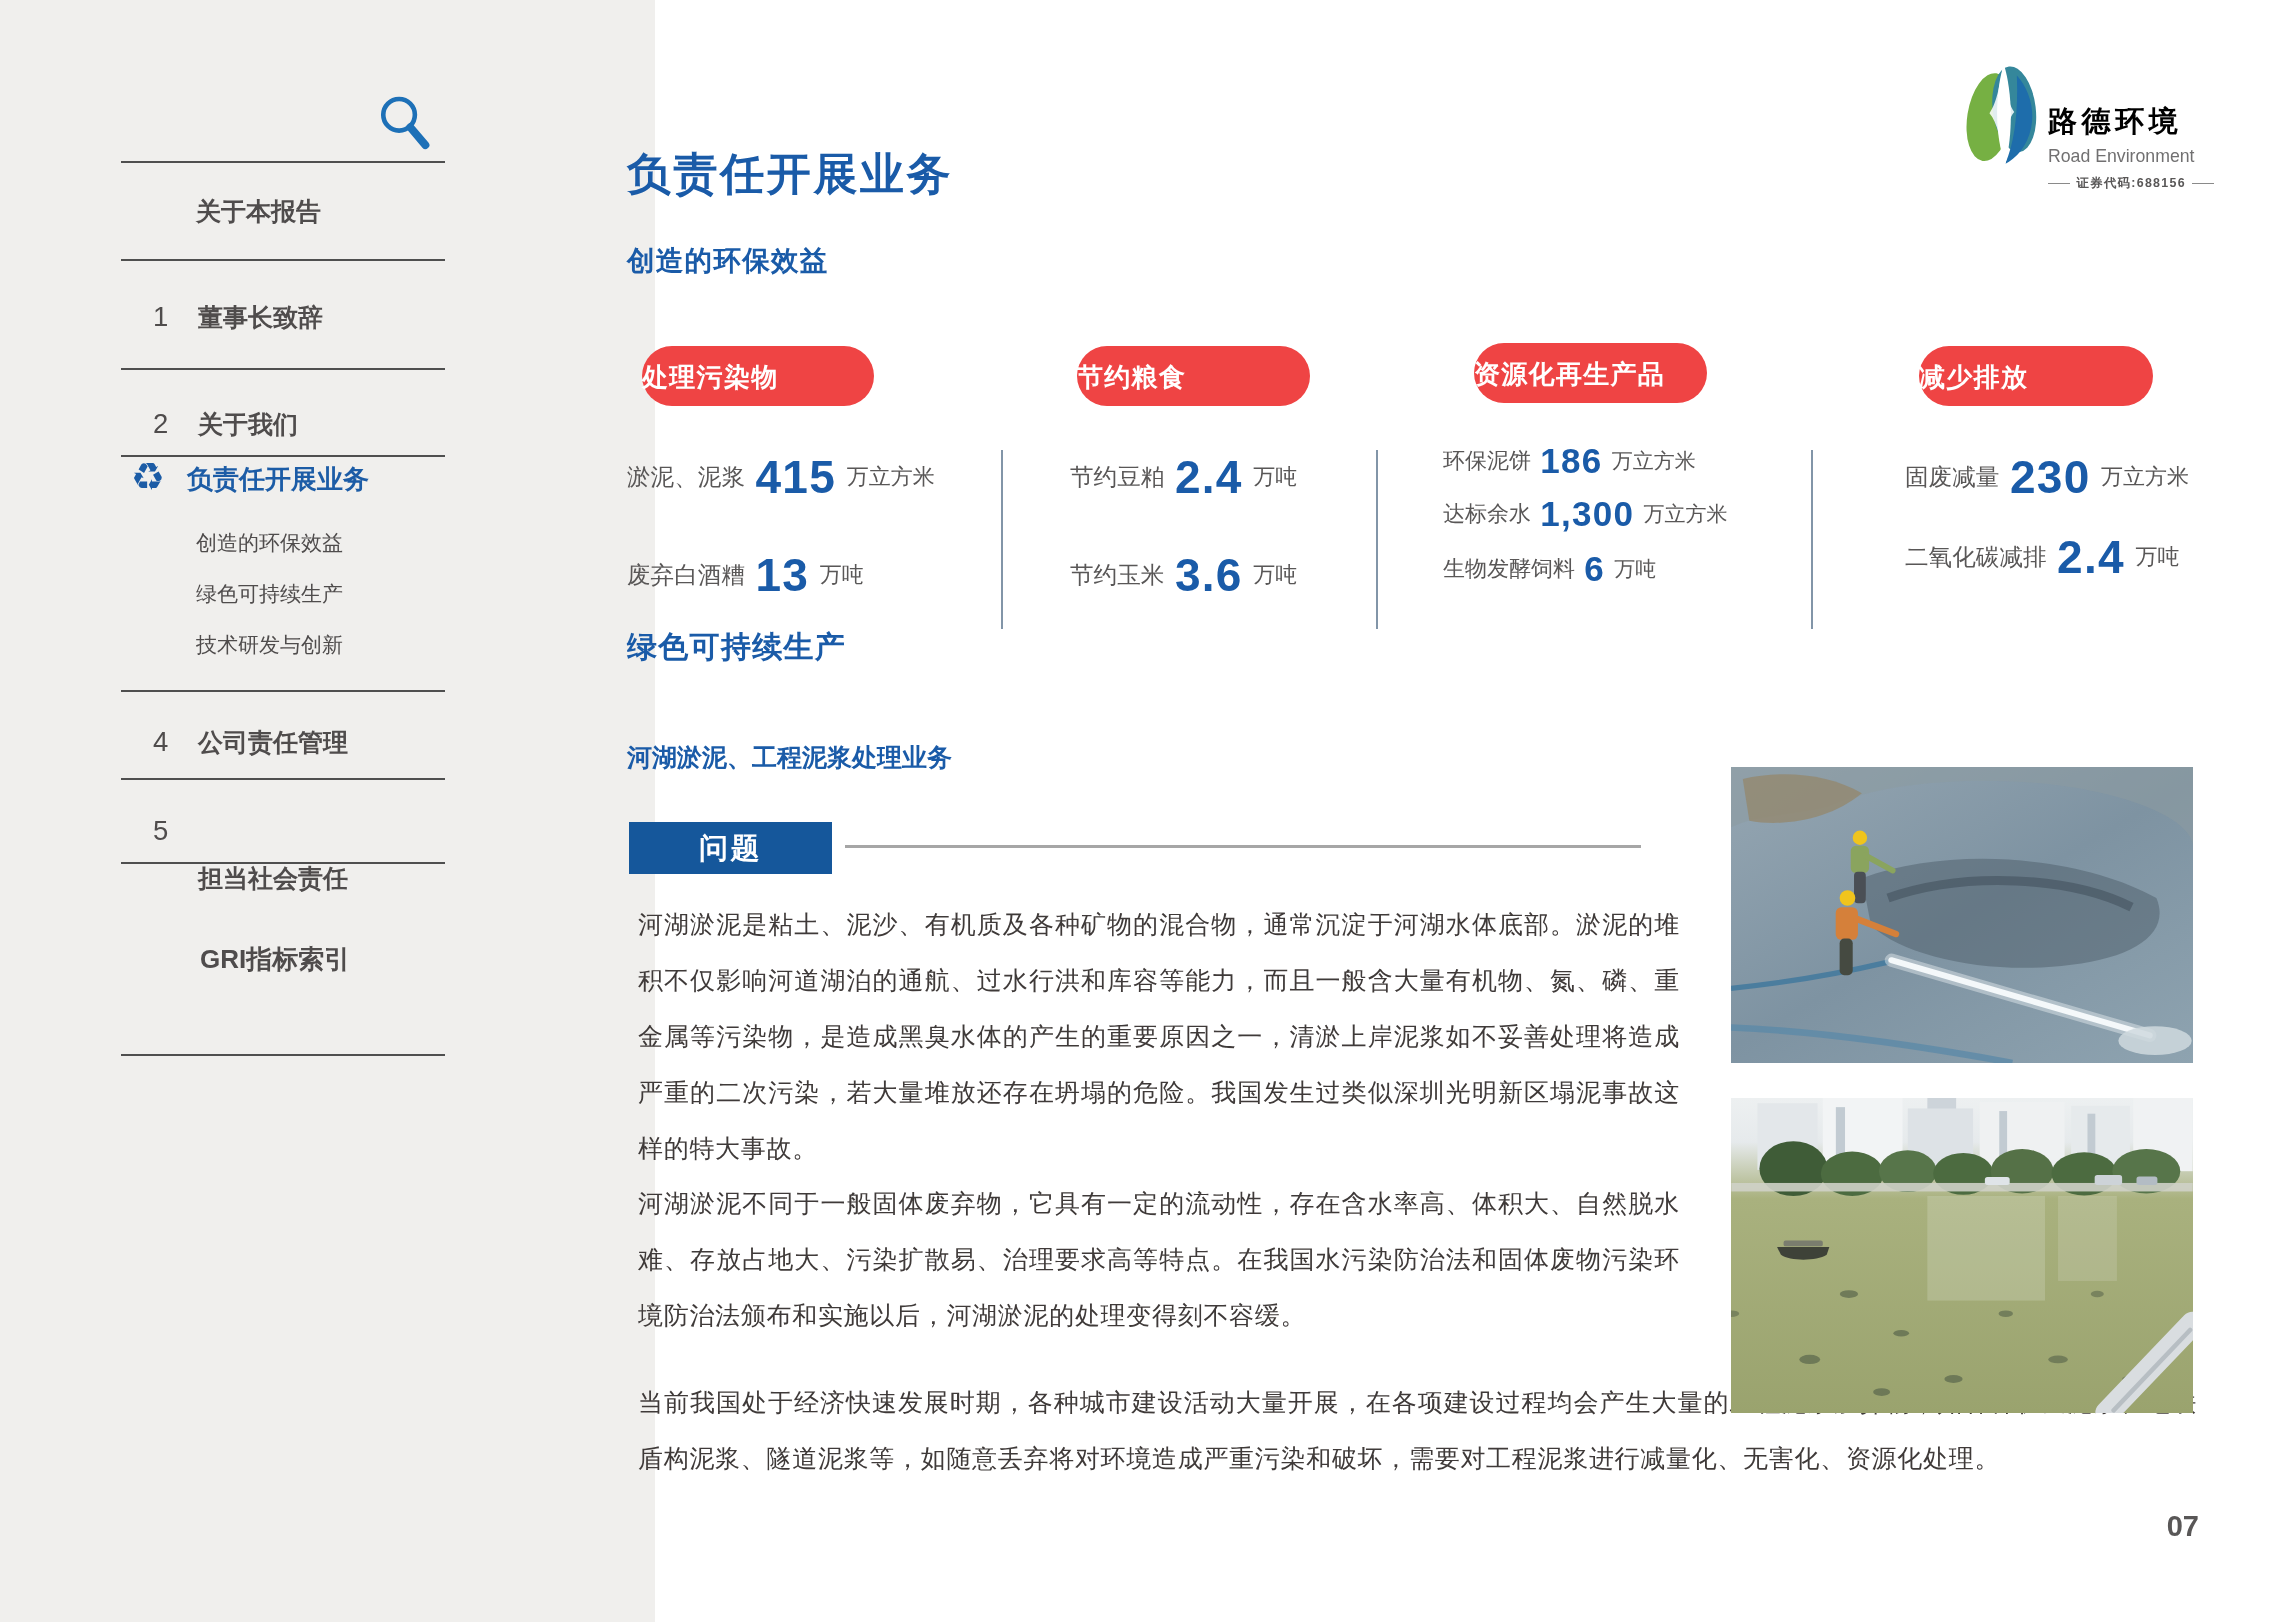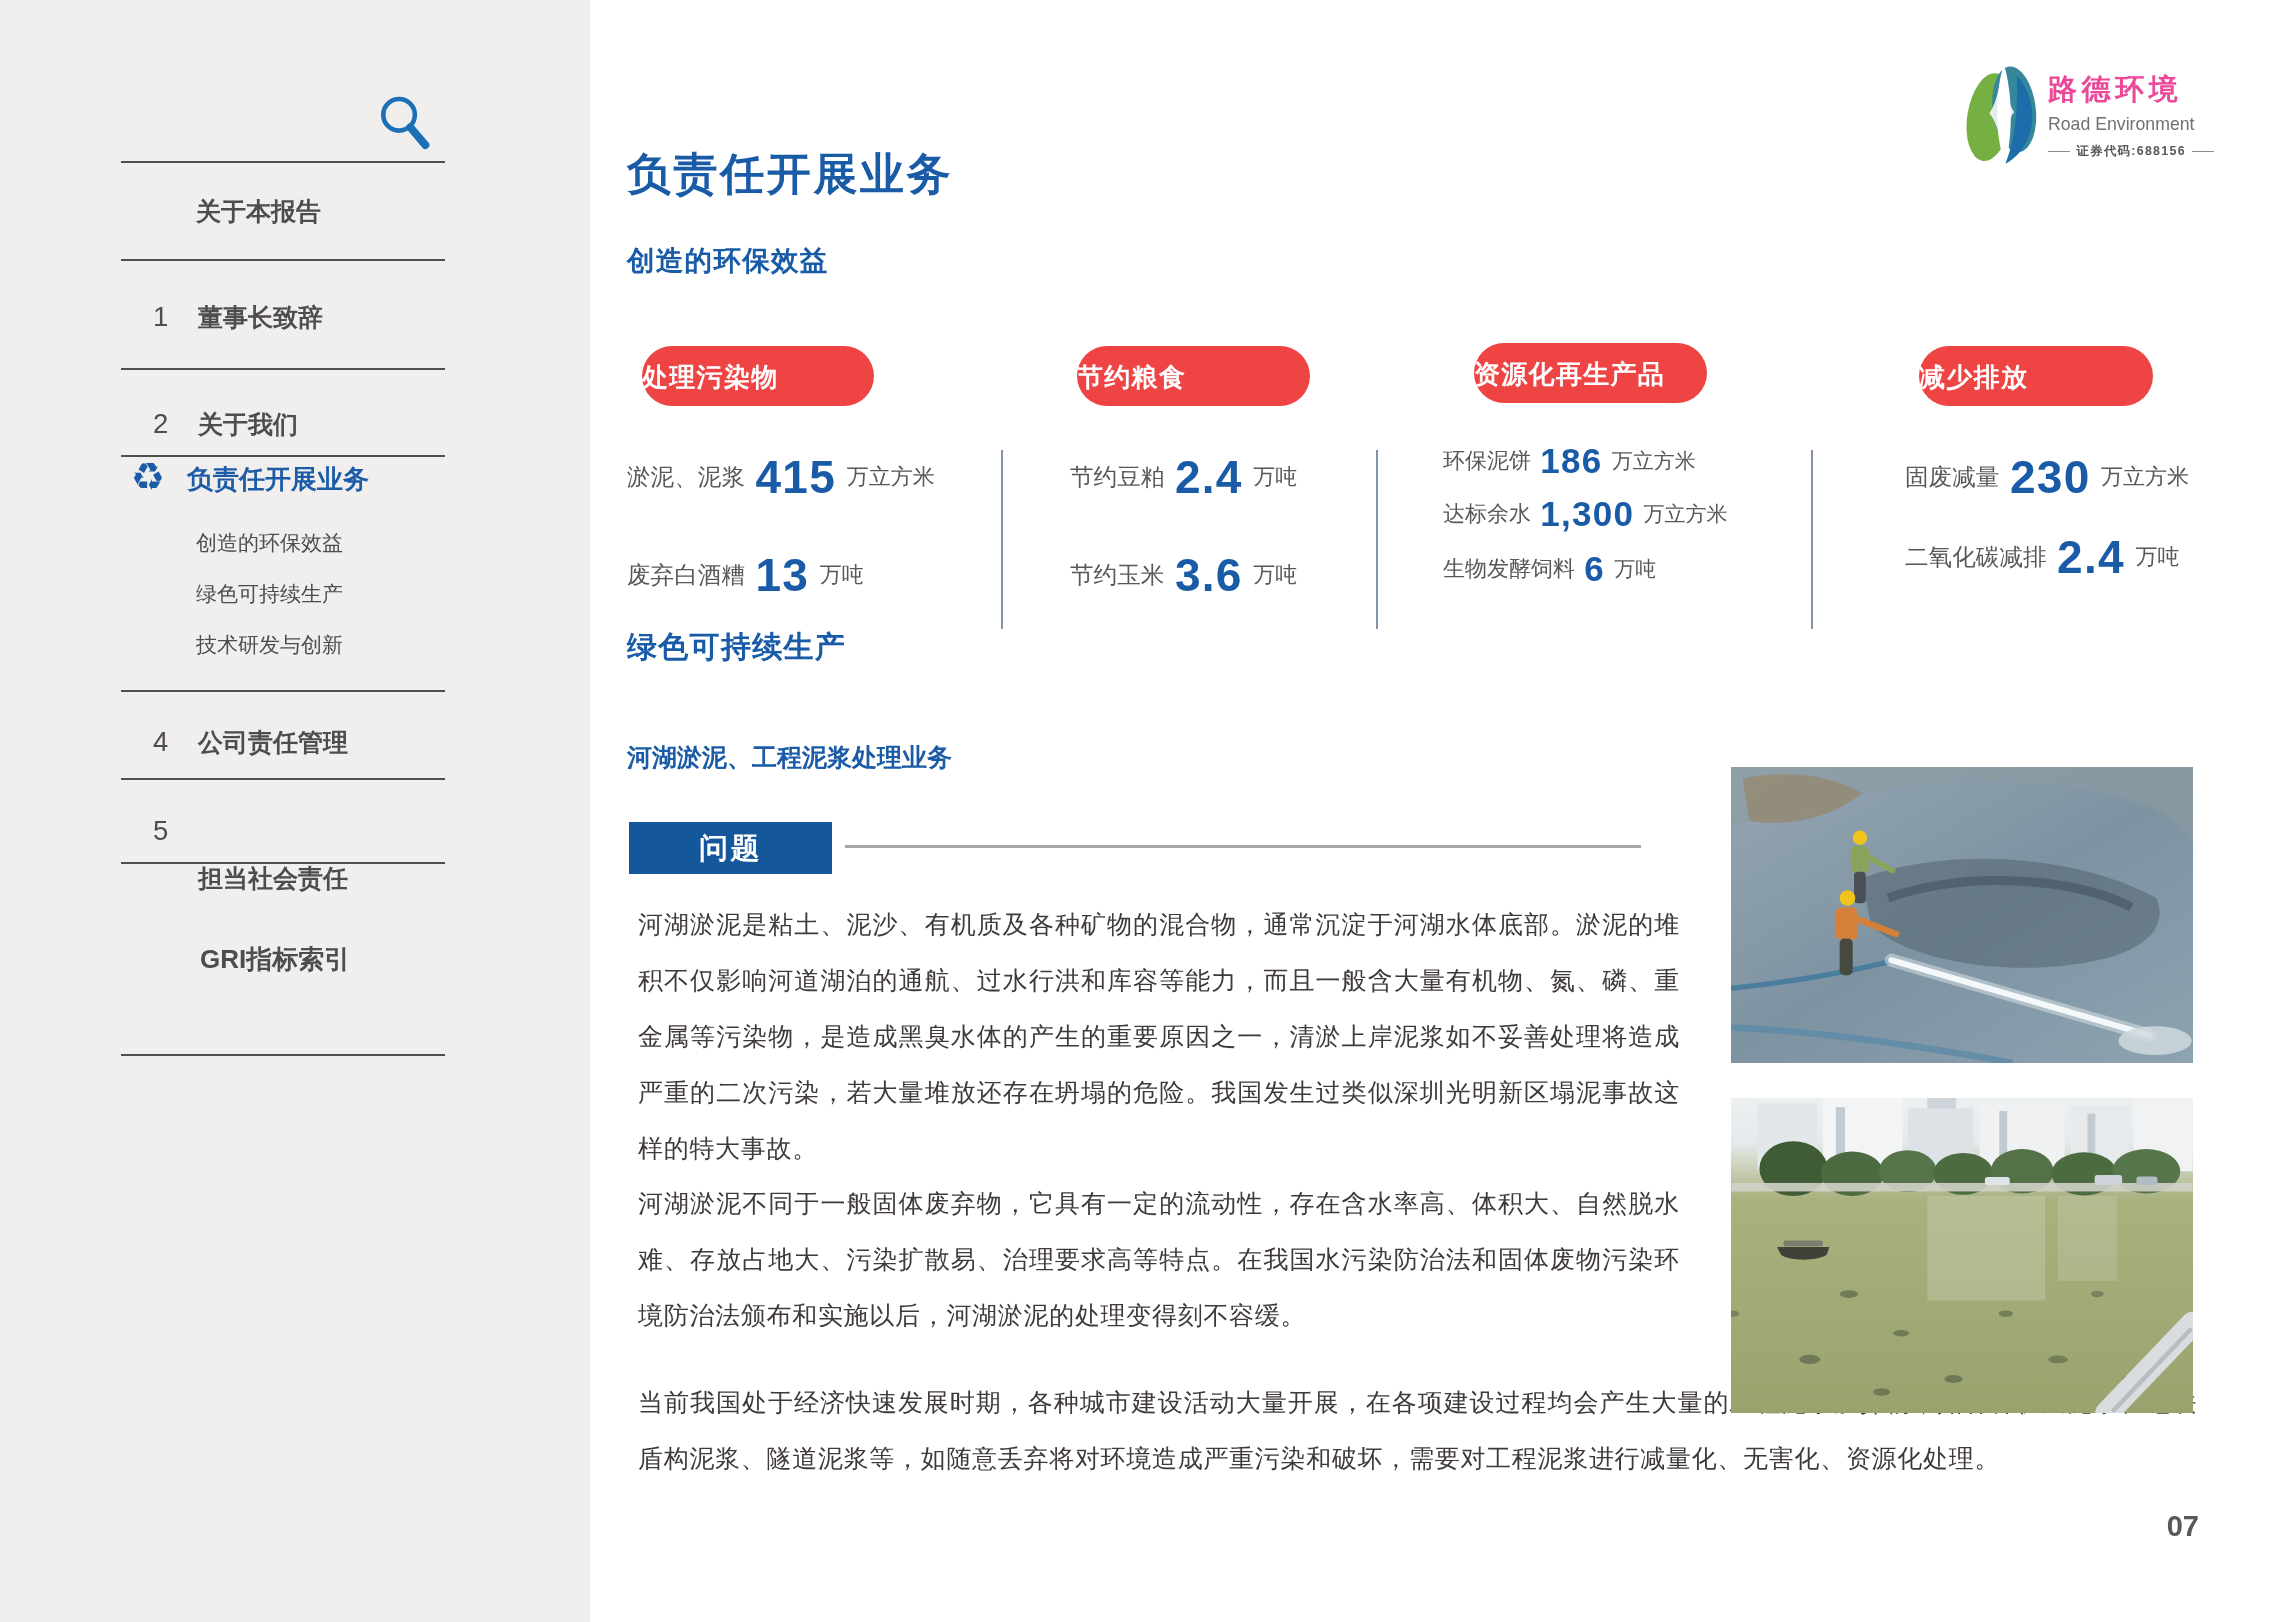--- a/index.html
+++ b/index.html
@@ -1,34 +1,34 @@
 <!DOCTYPE html>
 <html style="font-size:10.5px"><head>
 <meta charset="utf-8">
 <style>
   html,body{margin:0;padding:0;}
   body{width:2295px;height:1623px;background:#ffffff;font-family:"Liberation Sans", sans-serif;}
   .page{position:relative;width:2295px;height:1623px;overflow:hidden;background:#ffffff;}
 
   
-  .sidebar{position:absolute;left:0;top:0;width:590px;height:1623px;background:#f0efed;}
+  .sidebar{position:absolute;left:0;top:0;width:655px;height:1623px;background:#f0efed;}
   .sline{position:absolute;left:121px;width:324px;height:2px;background:#4f4f4f;}
   .nav-label{font-size:25px;font-weight:bold;color:#4f4c4c;}
   .nav-num{position:absolute;font-size:27.5px;color:#4f4c4c;}
   .nav-item{position:absolute;white-space:nowrap;cursor:pointer;}
   .sub-label{font-size:21px;color:#4f4c4c;font-weight:normal;}
   .active-label{font-size:26px;font-weight:bold;color:#1c5ca6;}
   .recycle{position:absolute;left:131px;top:458px;font-size:38px;color:#1c5ca6;line-height:38px;font-family:"DejaVu Sans", sans-serif;}
   .search-svg{position:absolute;left:378px;top:95px;}
 
   
   .logo{position:absolute;left:1966px;top:62px;}
   .logo-mark{position:absolute;left:0;top:0;}
   .logo-text{position:absolute;left:82px;top:7.9px;width:170px;}
-  .logo-cn{font-size:29px;letter-spacing:4.6px;color:#ec4899;font-weight:bold;white-space:nowrap;}
+  .logo-cn{font-size:29px;letter-spacing:4.6px;color:#000000;font-weight:bold;white-space:nowrap;margin-top:32px;}
   .logo-en{font-size:17.7px;color:#717071;margin-top:3.9px;white-space:nowrap;}
   .logo-code-row{display:flex;align-items:center;margin-top:7.9px;white-space:nowrap;}
   .logo-dash{width:22px;height:1.3px;background:#8a8a8a;}
   .logo-code{font-size:12.4px;color:#595757;letter-spacing:1.3px;margin:0 6.5px;font-weight:bold;}
 
   
   .title{position:absolute;left:627px;top:145px;font-size:44px;font-weight:bold;color:#1a5ba8;letter-spacing:2.6px;white-space:nowrap;}
   .h2{position:absolute;left:627px;font-size:29px;font-weight:bold;color:#1a5ba8;letter-spacing:1.3px;white-space:nowrap;}
   .h3{position:absolute;left:627px;top:741px;font-size:25px;font-weight:bold;color:#1a5ba8;white-space:nowrap;}
 

